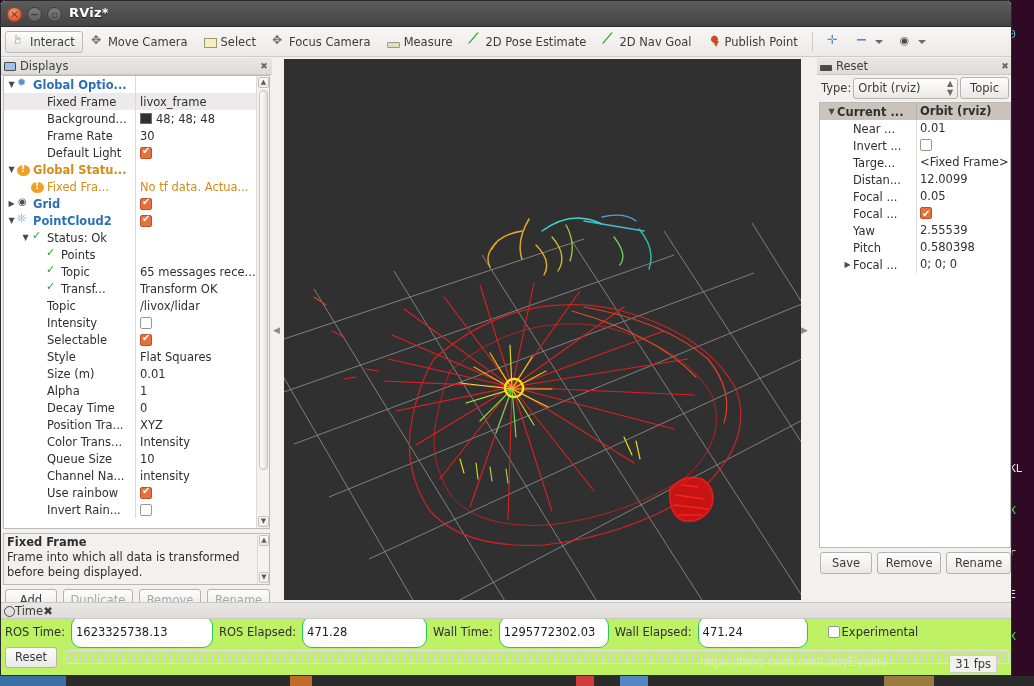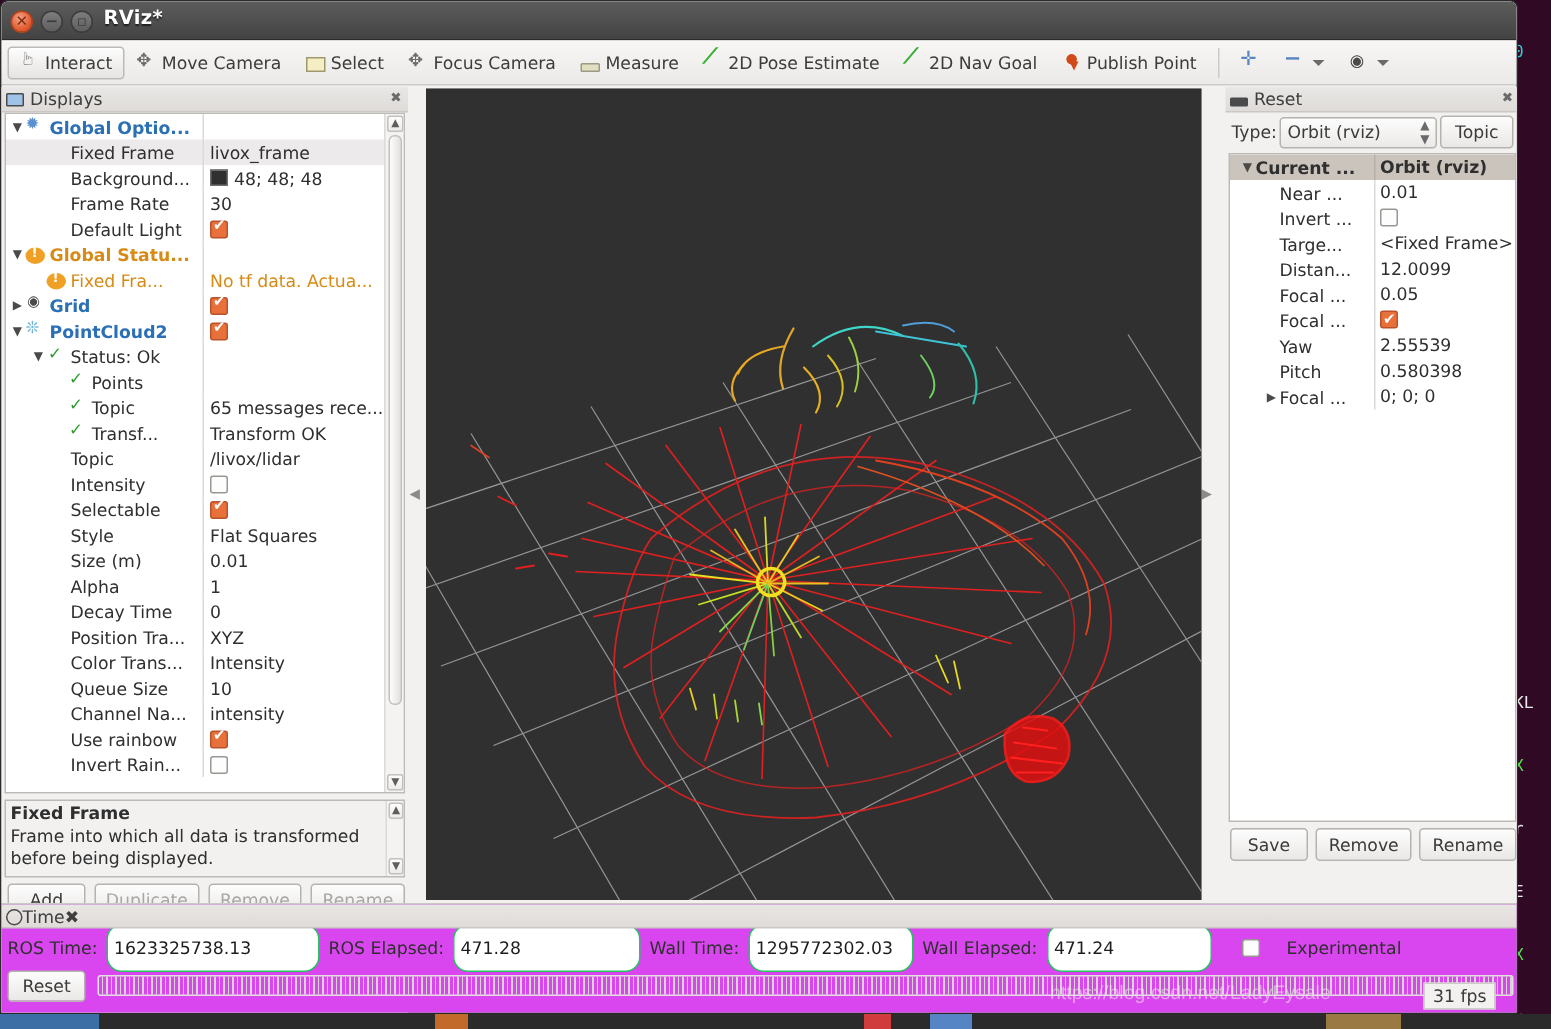--- a/index.html
+++ b/index.html
@@ -381,21 +381,21 @@
   .vrow { height: 17px; display: flex; align-items: center; font-size: 11.5px; color: #2f2f2f; }
   .vrow.hdr { background: #cbc4bc; font-weight: bold; color: #2f2f2f; }
   .vname { width: 96px; display: flex; align-items: center; padding-left: 2px; white-space: nowrap; overflow: hidden; }
   .vval { flex: 1; border-left: 1px solid #dcdad8; padding-left: 3px; white-space: nowrap; overflow: hidden; height: 17px; line-height: 17px; }
   .vrow.hdr .vval { border-left-color: #b7b0a8; }
   #views-btns { margin: 4px 2px 0 3px; display: flex; gap: 5px; }
 
   
   #timepanel {
     position: absolute; left: 0; top: 601px; width: 1012px; height: 74px;
-    background: #d946ef;
+    background: #bef264;
   }
   #time-head {
     height: 17px;
     background: linear-gradient(#e9e7e5,#dedbd8);
     border-top: 1px solid #cac7c4;
     border-bottom: 1px solid #cac7c4;
     display: flex; align-items: center; padding: 0 3px;
     font-size: 11.5px; color: #3e3e3e; position: relative;
   }
   #time-row {
@@ -417,21 +417,21 @@
     border: 1px solid #cfcdca;
     font-size: 11.5px; color: #3a3a3a;
     padding: 1px 5px;
   }
   .grip-h {
     flex: 1; height: 14px;
     background: repeating-linear-gradient(90deg, transparent 0 2px, #d7d4d1 2px 3px);
     border: 1px solid #e2e0de; border-radius: 2px;
     margin-left: 4px;
   }
-  .chk-lbl { display: flex; align-items: center; gap: 18px; white-space: nowrap; }
+  .chk-lbl { display: flex; align-items: center; gap: 2px; white-space: nowrap; }
   .chk-box { width: 12px; height: 12px; border: 1px solid #9a9793; background: #fdfdfd; border-radius: 2px; }
 
   
   #watermark {
     position: absolute; left: 700px; top: 654px;
     font-size: 13px; color: rgba(235,235,235,.55);
     font-family: Liberation Sans, sans-serif;
     pointer-events: none;
   }
 </style>

